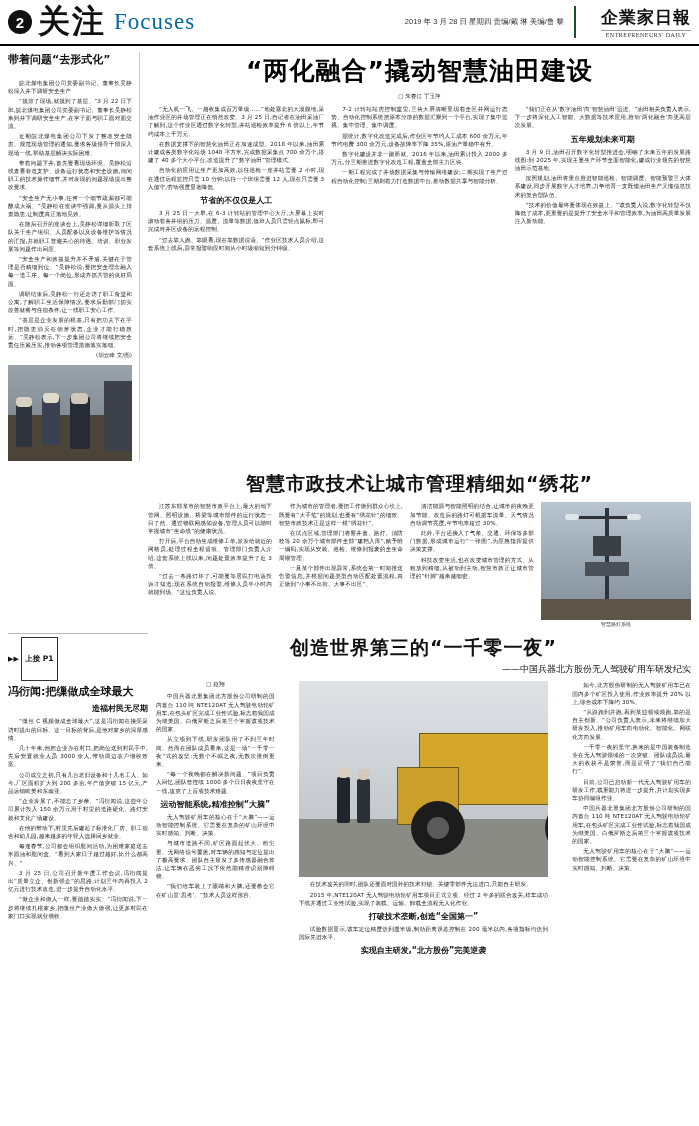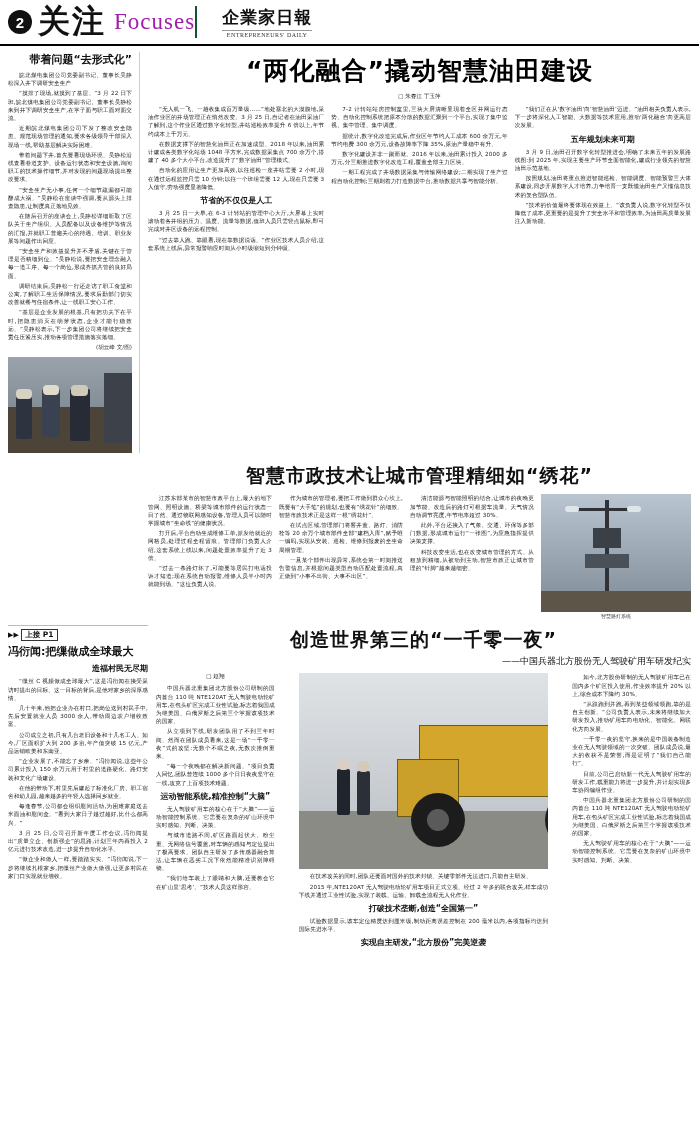--- a/index.html
+++ b/index.html
@@ -4,73 +4,74 @@
 <style>
   html,body{margin:0;padding:0;background:#fff;}
   body{width:699px;height:1126px;font-family:"Liberation Serif",serif;color:#111;}
   .page{position:relative;width:699px;height:1126px;overflow:hidden;background:#fff;}
 
   
   .masthead{position:relative;height:44px;border-bottom:2px solid #000;display:flex;align-items:center;padding:0 8px;}
   .pagenum{width:24px;height:24px;border-radius:50%;background:#111;color:#fff;font-family:"Liberation Sans",sans-serif;
            font-size:15px;font-weight:bold;display:flex;align-items:center;justify-content:center;margin-right:6px;}
   .sect-cn{font-family:"DejaVu Sans",sans-serif;font-size:32px;font-weight:bold;letter-spacing:2px;color:#111;}
-  .sect-en{font-family:"Liberation Serif",serif;font-size:23px;color:#a21caf;margin-left:8px;letter-spacing:1px;}
+  .sect-en{font-family:"Liberation Serif",serif;font-size:23px;color:#0369a1;margin-left:8px;letter-spacing:1px;}
   .mast-mid{flex:1;text-align:right;font-size:7.5px;color:#333;padding-right:10px;font-family:"Liberation Sans",sans-serif;}
   .mast-right{text-align:center;border-left:2px solid #14532d;padding-left:25px;}
   .mast-right .cn{font-family:"DejaVu Sans",sans-serif;font-size:17px;font-weight:bold;letter-spacing:1px;}
   .mast-right .en{font-size:6px;letter-spacing:.5px;color:#333;border-top:1px solid #999;margin-top:1px;padding-top:1px;}
   .thin{border-top:1px solid #bbb;}
   .col{box-sizing:border-box;}
   .body-txt{font-size:5.6px;line-height:8.2px;text-align:justify;color:#1a1a1a;letter-spacing:.15px;
             font-family:"DejaVu Sans",sans-serif;}
   .body-txt p{margin:0 0 2px 0;text-indent:11px;}
 
   
   .top{display:flex;padding:6px 8px 0 8px;}
   .leftcol{width:132px;padding-right:7px;border-right:1px solid #ccc;}
-  .kicker{font-family:"DejaVu Sans",sans-serif;font-weight:bold;font-size:11px;line-height:15px;color:#111;margin-bottom:4px;text-align:right;}
+  .kicker{font-family:"DejaVu Sans",sans-serif;font-weight:bold;font-size:11px;line-height:15px;color:#111;margin-bottom:12px;}
   .byline{font-size:5.6px;text-align:right;color:#333;font-family:"DejaVu Sans",sans-serif;margin-top:3px;}
 
   .headline{font-family:"DejaVu Sans",sans-serif;font-weight:bold;font-size:25px;text-align:center;letter-spacing:1px;
             margin:2px 0 6px 0;color:#000;}
   .sub-author{font-size:5.6px;text-align:center;margin-bottom:4px;font-family:"DejaVu Sans",sans-serif;}
 
   .c4{display:flex;gap:7px;}
   .c4 > div{flex:1;}
   .subhead{font-family:"DejaVu Sans",sans-serif;font-weight:bold;font-size:8px;text-align:center;margin:4px 0 3px 0;}
 
   
   .h2{font-family:"DejaVu Sans",sans-serif;font-weight:bold;font-size:19px;text-align:center;margin:6px 0 5px 0;letter-spacing:1px;}
   .h3{font-family:"DejaVu Sans",sans-serif;font-weight:bold;font-size:19px;text-align:center;margin:4px 0 2px 0;letter-spacing:1px;}
   .h3sub{font-family:"DejaVu Sans",sans-serif;font-size:9px;text-align:right;margin:0 0 5px 0;}
 
   .photo{background:#5c5f63;position:relative;overflow:hidden;}
   .cap{font-size:5px;color:#333;text-align:center;margin-top:1px;font-family:"DejaVu Sans",sans-serif;}
 
   .tri{font-family:"DejaVu Sans",sans-serif;font-size:7px;font-weight:bold;}
-  .cont-tag{font-family:"DejaVu Sans",sans-serif;font-size:7.5px;font-weight:bold;border:1px solid #333;display:inline-block;padding:0 3px;}
+  .cont-tag{font-family:"DejaVu Sans",sans-serif;font-size:7.5px;font-weight:bold;border:1px solid #333;display:inline-block;padding:16px 3px;}
 
   
   .sky{position:absolute;inset:0;background:linear-gradient(#c9d3dc,#8d99a4);}
   .ground{position:absolute;left:0;right:0;bottom:0;height:40%;background:#6b6255;}
   .rig{position:absolute;background:#4a4a4a;}
   .truck{position:absolute;background:#c9a227;border:1px solid #6b5a11;}
   .wheel{position:absolute;background:#1c1c1c;border-radius:50%;}
   .person{position:absolute;background:#2b2f3a;border-radius:2px;}
 </style>
 </head>
 <body>
 
 <div class="page">
 
   <div class="masthead">
     <div class="pagenum">2</div>
     <div class="sect-cn">关注</div>
     <div class="sect-en">Focuses</div>
+    <div class="mast-mid">2019 年 3 月 28 日   星期四   责编/戴 琳   美编/鲁 黎</div>
     <div class="mast-right">
       <div class="cn">企業家日報</div>
       <div class="en">ENTREPRENEURS' DAILY</div>
     </div>
   </div>
 
   <div class="top">
 
     <div class="leftcol col">
       <div class="kicker">带着问题“去形式化”</div>

